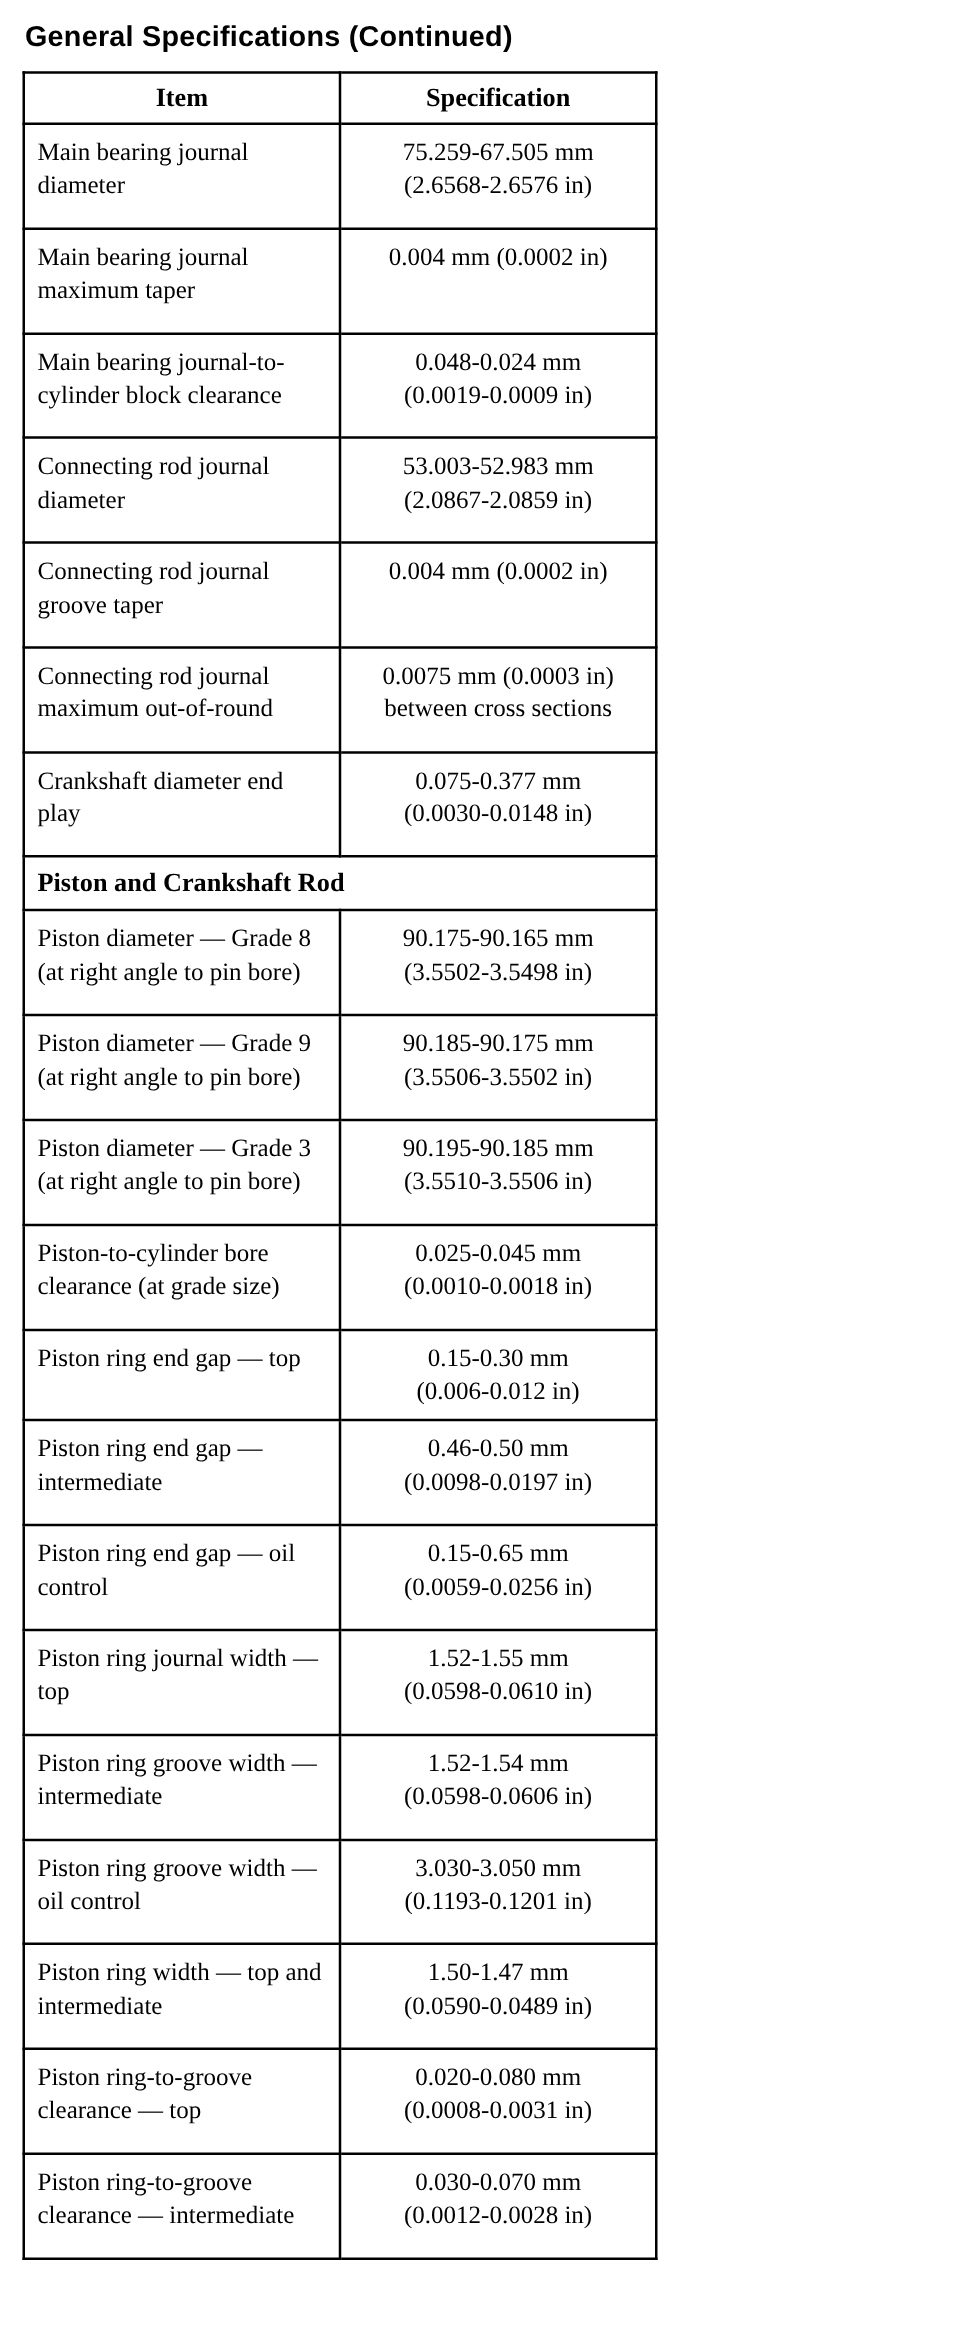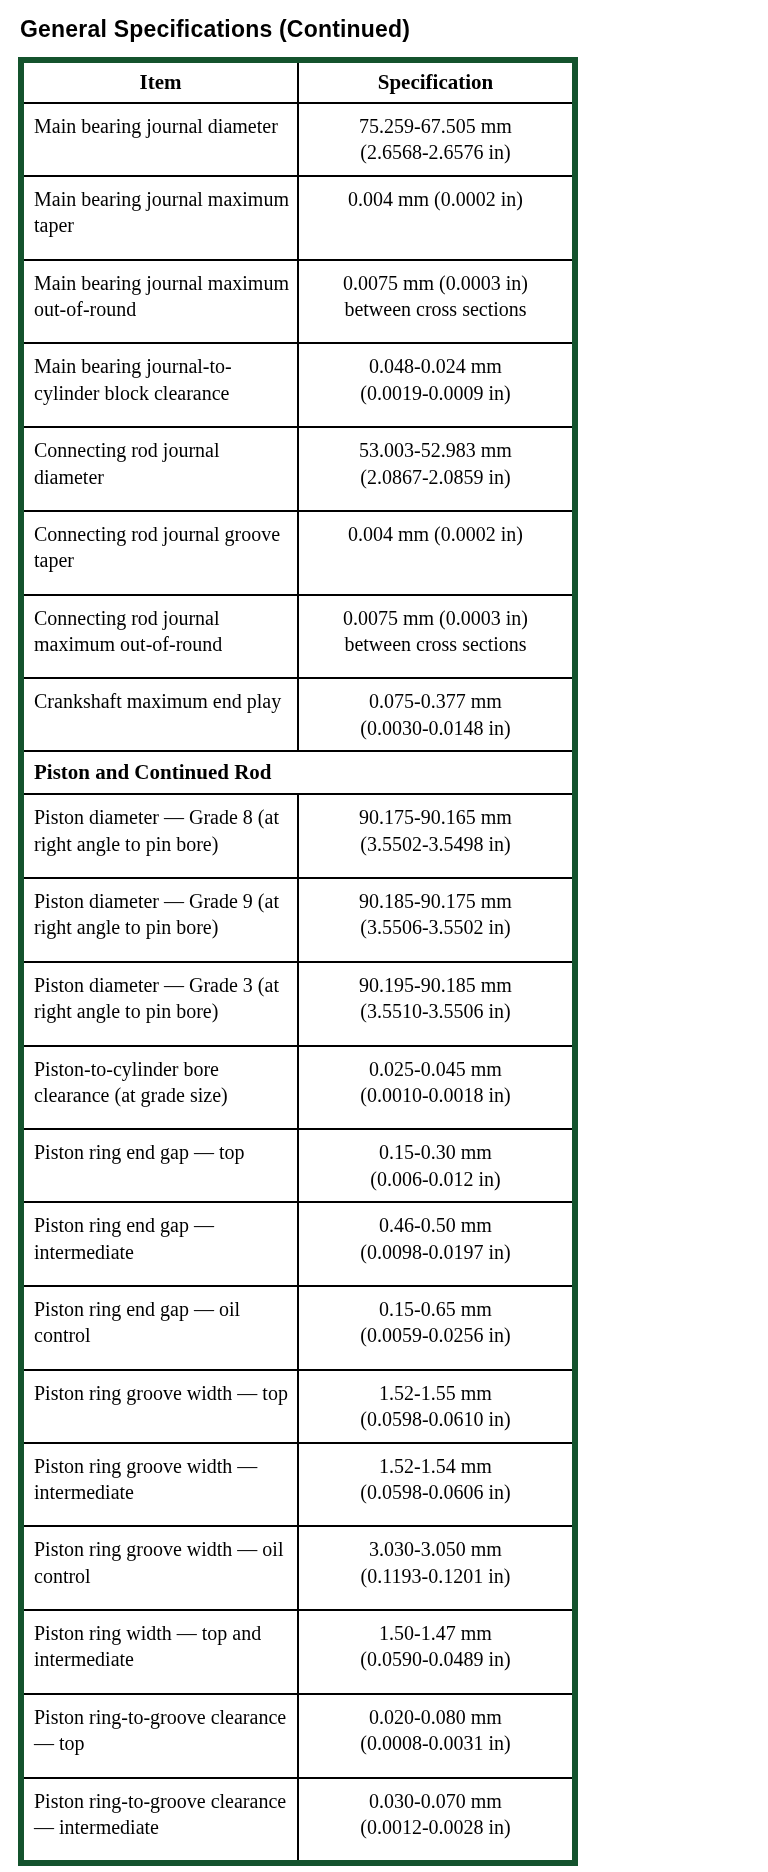--- a/index.html
+++ b/index.html
@@ -17,22 +17,22 @@
   }
   .page-title {
     font-family: "Liberation Sans", sans-serif;
     font-weight: bold;
     font-size: 23px;
     margin: 0 0 14px 2px;
     letter-spacing: 0.2px;
   }
   table.spec-table {
     border-collapse: collapse;
-    width: 560px;
-    border: 6px solid #14532d;
+    width: 508px;
+    border: 2px solid #14532d;
     table-layout: fixed;
   }
   table.spec-table th,
   table.spec-table td {
     border: 2px solid #000;
     vertical-align: top;
   }
   th.col-header {
     font-family: "Liberation Serif", serif;
     font-weight: bold;
@@ -78,50 +78,45 @@
         <tr>
           <td class="item-cell">Main bearing journal diameter</td>
           <td class="spec-cell">75.259-67.505 mm
 (2.6568-2.6576 in)</td>
         </tr>
         <tr>
           <td class="item-cell">Main bearing journal maximum taper</td>
           <td class="spec-cell">0.004 mm (0.0002 in)</td>
         </tr>
         <tr>
-          <td class="item-cell">Main bearing journal maximum out-of-round</td>
-          <td class="spec-cell">0.0075 mm (0.0003 in)
-between cross sections</td>
-        </tr>
-        <tr>
           <td class="item-cell">Main bearing journal-to-cylinder block clearance</td>
           <td class="spec-cell">0.048-0.024 mm
 (0.0019-0.0009 in)</td>
         </tr>
         <tr>
           <td class="item-cell">Connecting rod journal diameter</td>
           <td class="spec-cell">53.003-52.983 mm
 (2.0867-2.0859 in)</td>
         </tr>
         <tr>
           <td class="item-cell">Connecting rod journal groove taper</td>
           <td class="spec-cell">0.004 mm (0.0002 in)</td>
         </tr>
         <tr>
           <td class="item-cell">Connecting rod journal maximum out-of-round</td>
           <td class="spec-cell">0.0075 mm (0.0003 in)
 between cross sections</td>
         </tr>
         <tr>
-          <td class="item-cell">Crankshaft maximum end play</td>
+          <td class="item-cell">Crankshaft diameter end play</td>
           <td class="spec-cell">0.075-0.377 mm
 (0.0030-0.0148 in)</td>
         </tr>
         <tr>
-          <td class="section-cell" colspan="2">Piston and Continued Rod</td>
+          <td class="section-cell" colspan="2">Piston and Crankshaft Rod</td>
         </tr>
         <tr>
           <td class="item-cell">Piston diameter — Grade 8 (at right angle to pin bore)</td>
           <td class="spec-cell">90.175-90.165 mm
 (3.5502-3.5498 in)</td>
         </tr>
         <tr>
           <td class="item-cell">Piston diameter — Grade 9 (at right angle to pin bore)</td>
           <td class="spec-cell">90.185-90.175 mm
 (3.5506-3.5502 in)</td>
@@ -145,21 +140,21 @@
           <td class="item-cell">Piston ring end gap — intermediate</td>
           <td class="spec-cell">0.46-0.50 mm
 (0.0098-0.0197 in)</td>
         </tr>
         <tr>
           <td class="item-cell">Piston ring end gap — oil control</td>
           <td class="spec-cell">0.15-0.65 mm
 (0.0059-0.0256 in)</td>
         </tr>
         <tr>
-          <td class="item-cell">Piston ring groove width — top</td>
+          <td class="item-cell">Piston ring journal width — top</td>
           <td class="spec-cell">1.52-1.55 mm
 (0.0598-0.0610 in)</td>
         </tr>
         <tr>
           <td class="item-cell">Piston ring groove width — intermediate</td>
           <td class="spec-cell">1.52-1.54 mm
 (0.0598-0.0606 in)</td>
         </tr>
         <tr>
           <td class="item-cell">Piston ring groove width — oil control</td>

